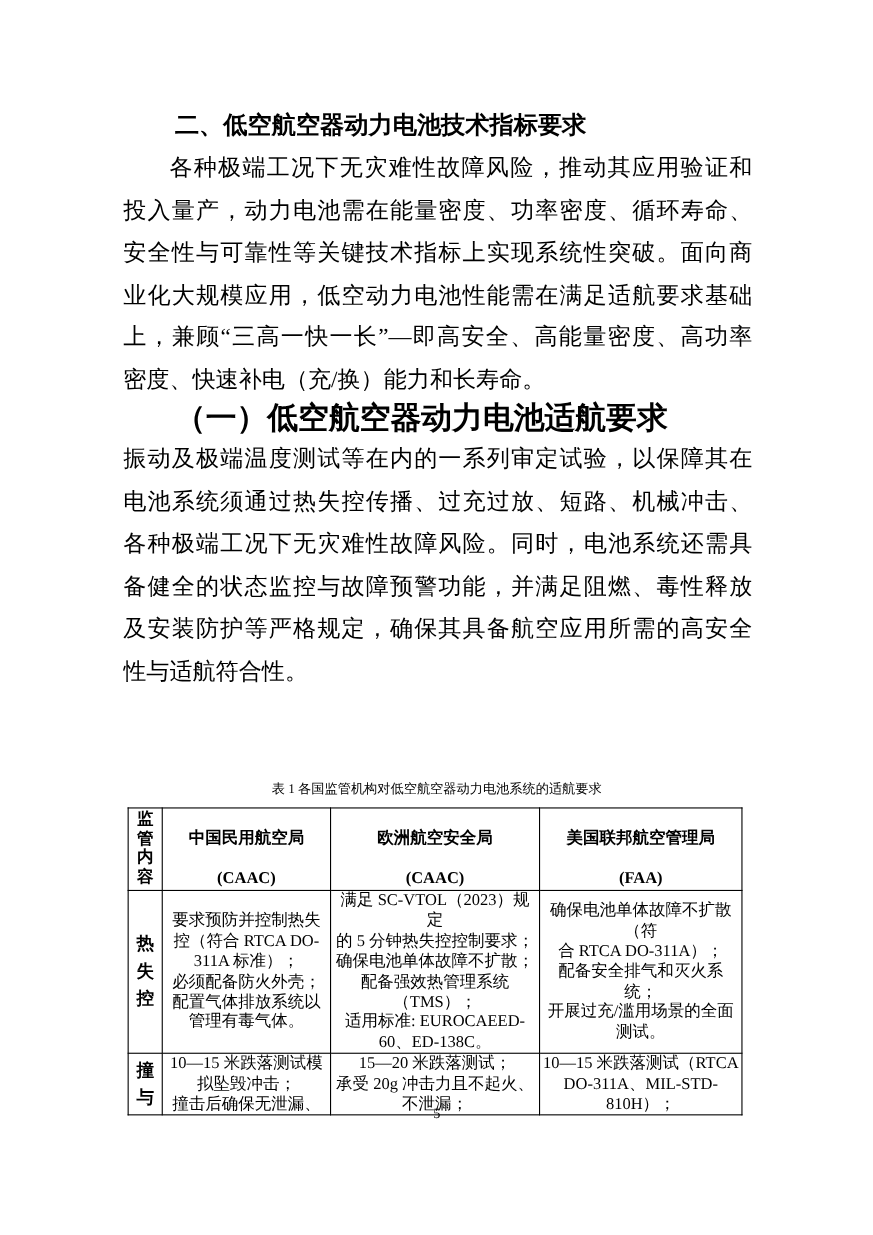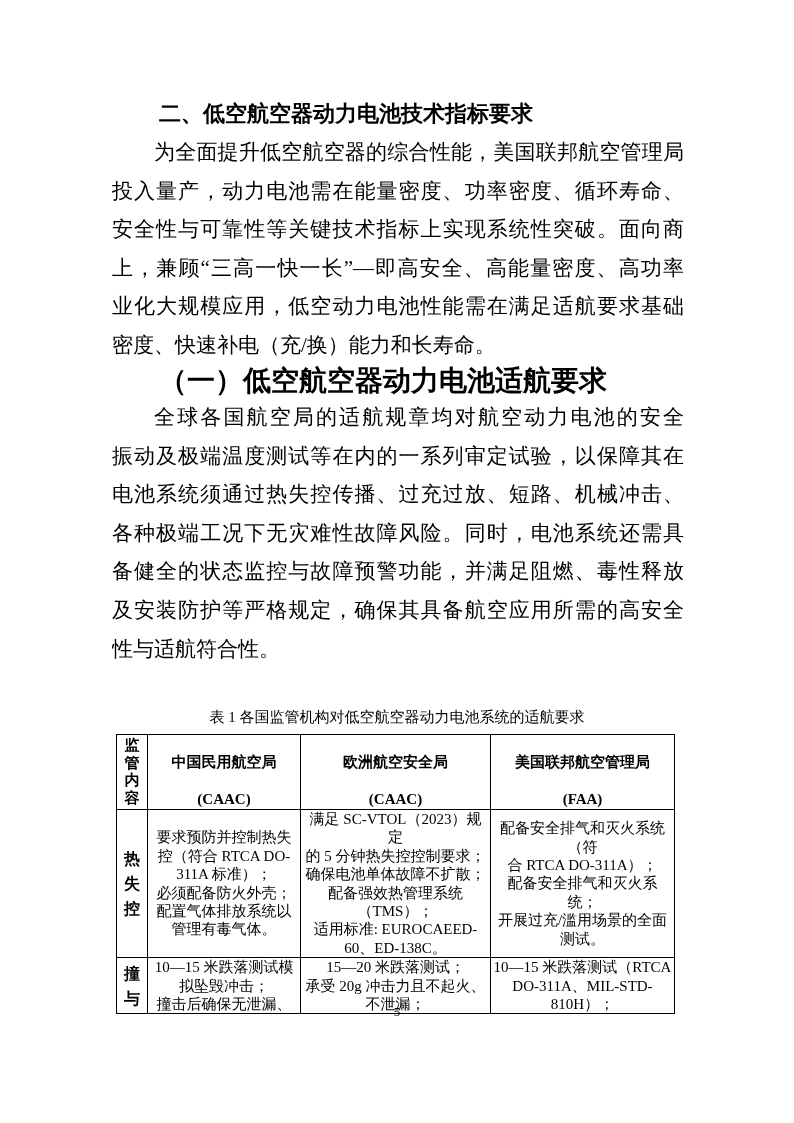--- a/index.html
+++ b/index.html
@@ -42,21 +42,21 @@
     left: 159px; top: 367px;
     font-size: 28px; font-weight: 700;
     line-height: 27px;
     white-space: nowrap;
   }
   .caption {
     position: absolute;
     left: 0; top: 708px;
     width: 794px;
     text-align: center;
-    font-size: 15px;
+    font-size: 12px;
     line-height: 19px;
   }
   .regtable {
     position: absolute;
     left: 116px; top: 734px;
     width: 558px;
     border-collapse: collapse;
     table-layout: fixed;
   }
   .regtable th, .regtable td {
@@ -84,32 +84,31 @@
   }
 </style>
 </head>
 <body>
 
 <div class="page">
 
   <div class="h1">二、低空航空器动力电池技术指标要求</div>
 
   <div class="para para1">
-      <div class="pline first">为全面提升低空航空器的综合性能，美国联邦航空管理局</div>
+      <div class="pline first">各种极端工况下无灾难性故障风险，推动其应用验证和</div>
       <div class="pline">投入量产，动力电池需在能量密度、功率密度、循环寿命、</div>
       <div class="pline">安全性与可靠性等关键技术指标上实现系统性突破。面向商</div>
+      <div class="pline">业化大规模应用，低空动力电池性能需在满足适航要求基础</div>
       <div class="pline">上，兼顾“三高一快一长”—即高安全、高能量密度、高功率</div>
-      <div class="pline">业化大规模应用，低空动力电池性能需在满足适航要求基础</div>
       <div class="pline last">密度、快速补电（充/换）能力和长寿命。</div>
     </div>
 
   <div class="h2">（一）低空航空器动力电池适航要求</div>
 
   <div class="para para2">
-      <div class="pline first">全球各国航空局的适航规章均对航空动力电池的安全</div>
       <div class="pline">振动及极端温度测试等在内的一系列审定试验，以保障其在</div>
       <div class="pline">电池系统须通过热失控传播、过充过放、短路、机械冲击、</div>
       <div class="pline">各种极端工况下无灾难性故障风险。同时，电池系统还需具</div>
       <div class="pline">备健全的状态监控与故障预警功能，并满足阻燃、毒性释放</div>
       <div class="pline">及安装防护等严格规定，确保其具备航空应用所需的高安全</div>
       <div class="pline last">性与适航符合性。</div>
     </div>
 
   <div class="caption">表 1 各国监管机构对低空航空器动力电池系统的适航要求</div>
 
@@ -160,21 +159,21 @@
           <td>
             <div class="cline">满足 SC-VTOL（2023）规定</div>
             <div class="cline">的 5 分钟热失控控制要求；</div>
             <div class="cline">确保电池单体故障不扩散；</div>
             <div class="cline">配备强效热管理系统</div>
             <div class="cline">（TMS）；</div>
             <div class="cline">适用标准: EUROCAEED-</div>
             <div class="cline">60、ED-138C。</div>
           </td>
           <td>
-            <div class="cline">配备安全排气和灭火系统（符</div>
+            <div class="cline">确保电池单体故障不扩散（符</div>
             <div class="cline">合 RTCA DO-311A）；</div>
             <div class="cline">配备安全排气和灭火系统；</div>
             <div class="cline">开展过充/滥用场景的全面</div>
             <div class="cline">测试。</div>
           </td>
         </tr>
         <tr>
           <th>
             <div class="vchar">撞</div>
             <div class="vchar">与</div>

